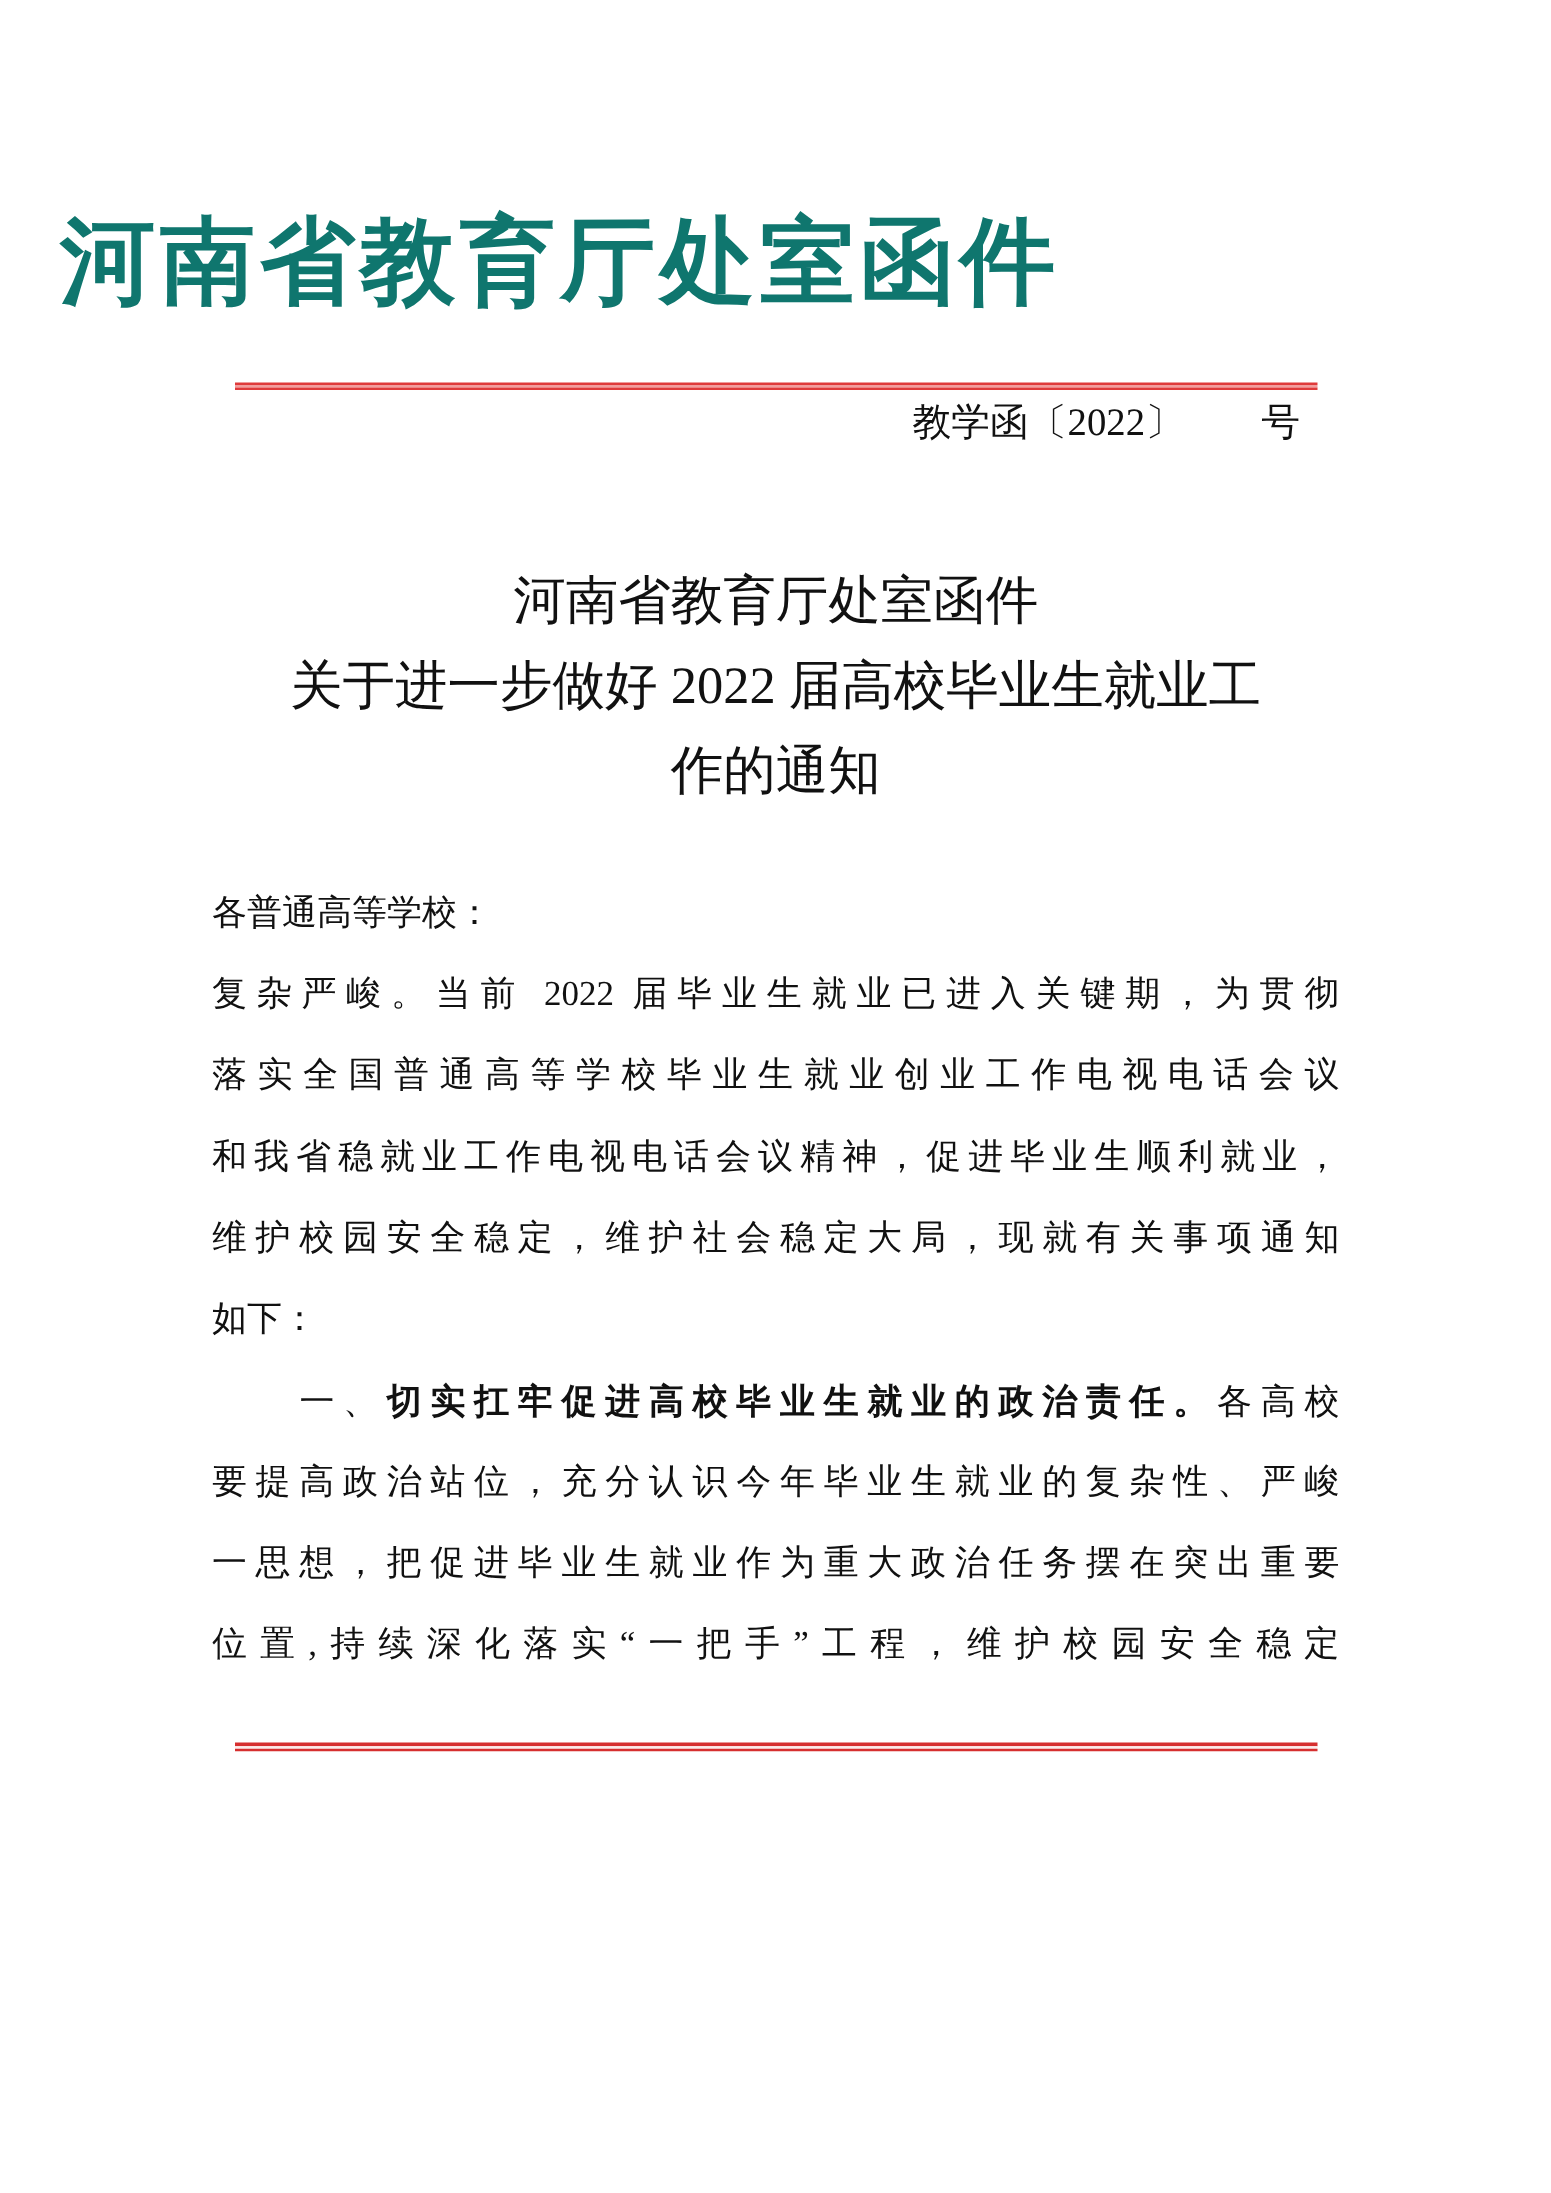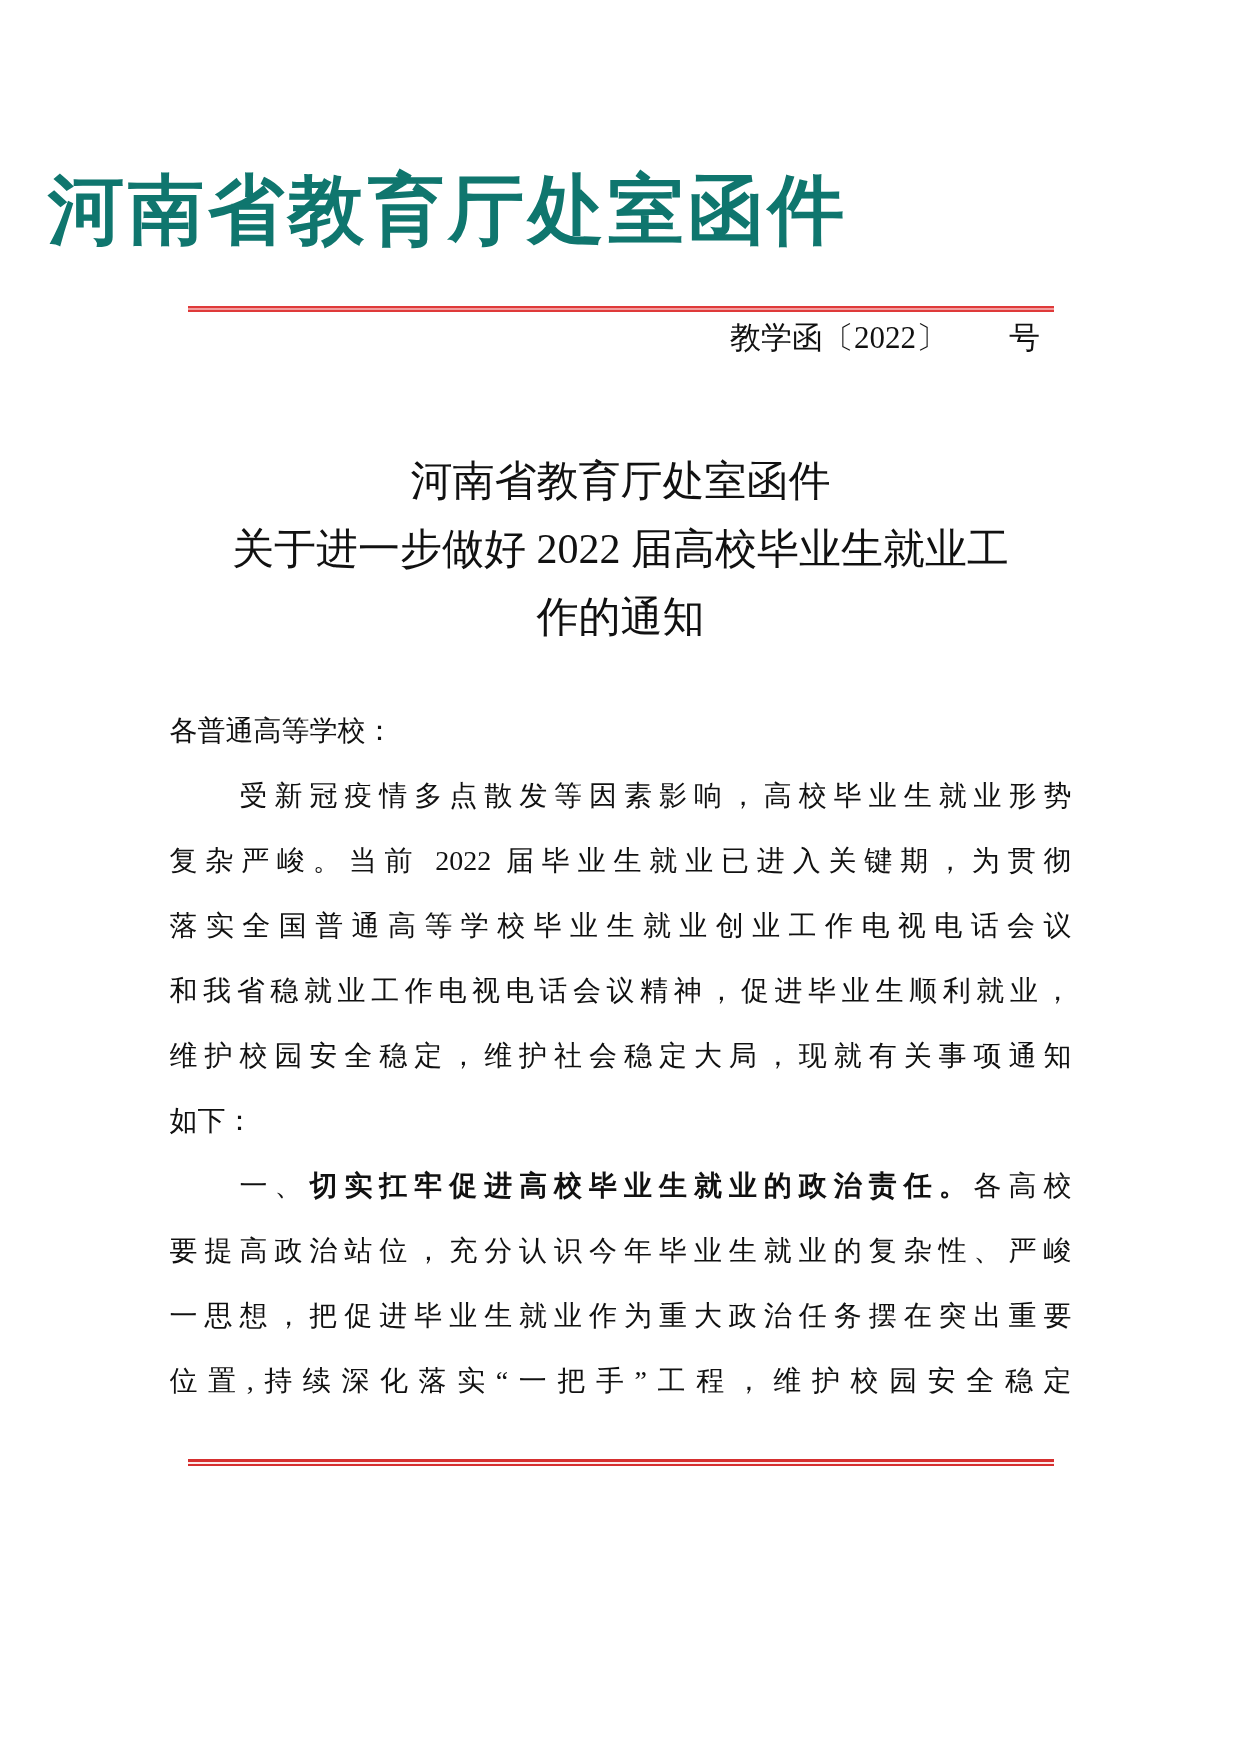--- a/index.html
+++ b/index.html
@@ -103,21 +103,20 @@
   <div class="doc-number">教学函〔2022〕　　号</div>
 
   <div class="doc-title">
     <div>河南省教育厅处室函件</div>
     <div>关于进一步做好 2022 届高校毕业生就业工</div>
     <div>作的通知</div>
   </div>
 
   <div class="document-body">
       <div class="line no-justify"><span class="seg-kai">各普通高等学校：</span></div>
-      <div class="line indent"><span class="seg-kai">受新冠疫情多点散发等因素影响，高校毕业生就业形势</span></div>
       <div class="line"><span class="seg-kai">复杂严峻。当前 2022 届毕业生就业已进入关键期，为贯彻</span></div>
       <div class="line"><span class="seg-kai">落实全国普通高等学校毕业生就业创业工作电视电话会议</span></div>
       <div class="line"><span class="seg-kai">和我省稳就业工作电视电话会议精神，促进毕业生顺利就业，</span></div>
       <div class="line"><span class="seg-kai">维护校园安全稳定，维护社会稳定大局，现就有关事项通知</span></div>
       <div class="line no-justify"><span class="seg-kai">如下：</span></div>
       <div class="line indent"><span class="seg-kai">一、</span><span class="seg-bold">切实扛牢促进高校毕业生就业的政治责任。</span><span class="seg-kai">各高校</span></div>
       <div class="line"><span class="seg-kai">要提高政治站位，充分认识今年毕业生就业的复杂性、严峻</span></div>
       <div class="line"><span class="seg-kai">一思想，把促进毕业生就业作为重大政治任务摆在突出重要</span></div>
       <div class="line"><span class="seg-kai">位置,持续深化落实“一把手”工程，维护校园安全稳定</span></div>
     </div>

